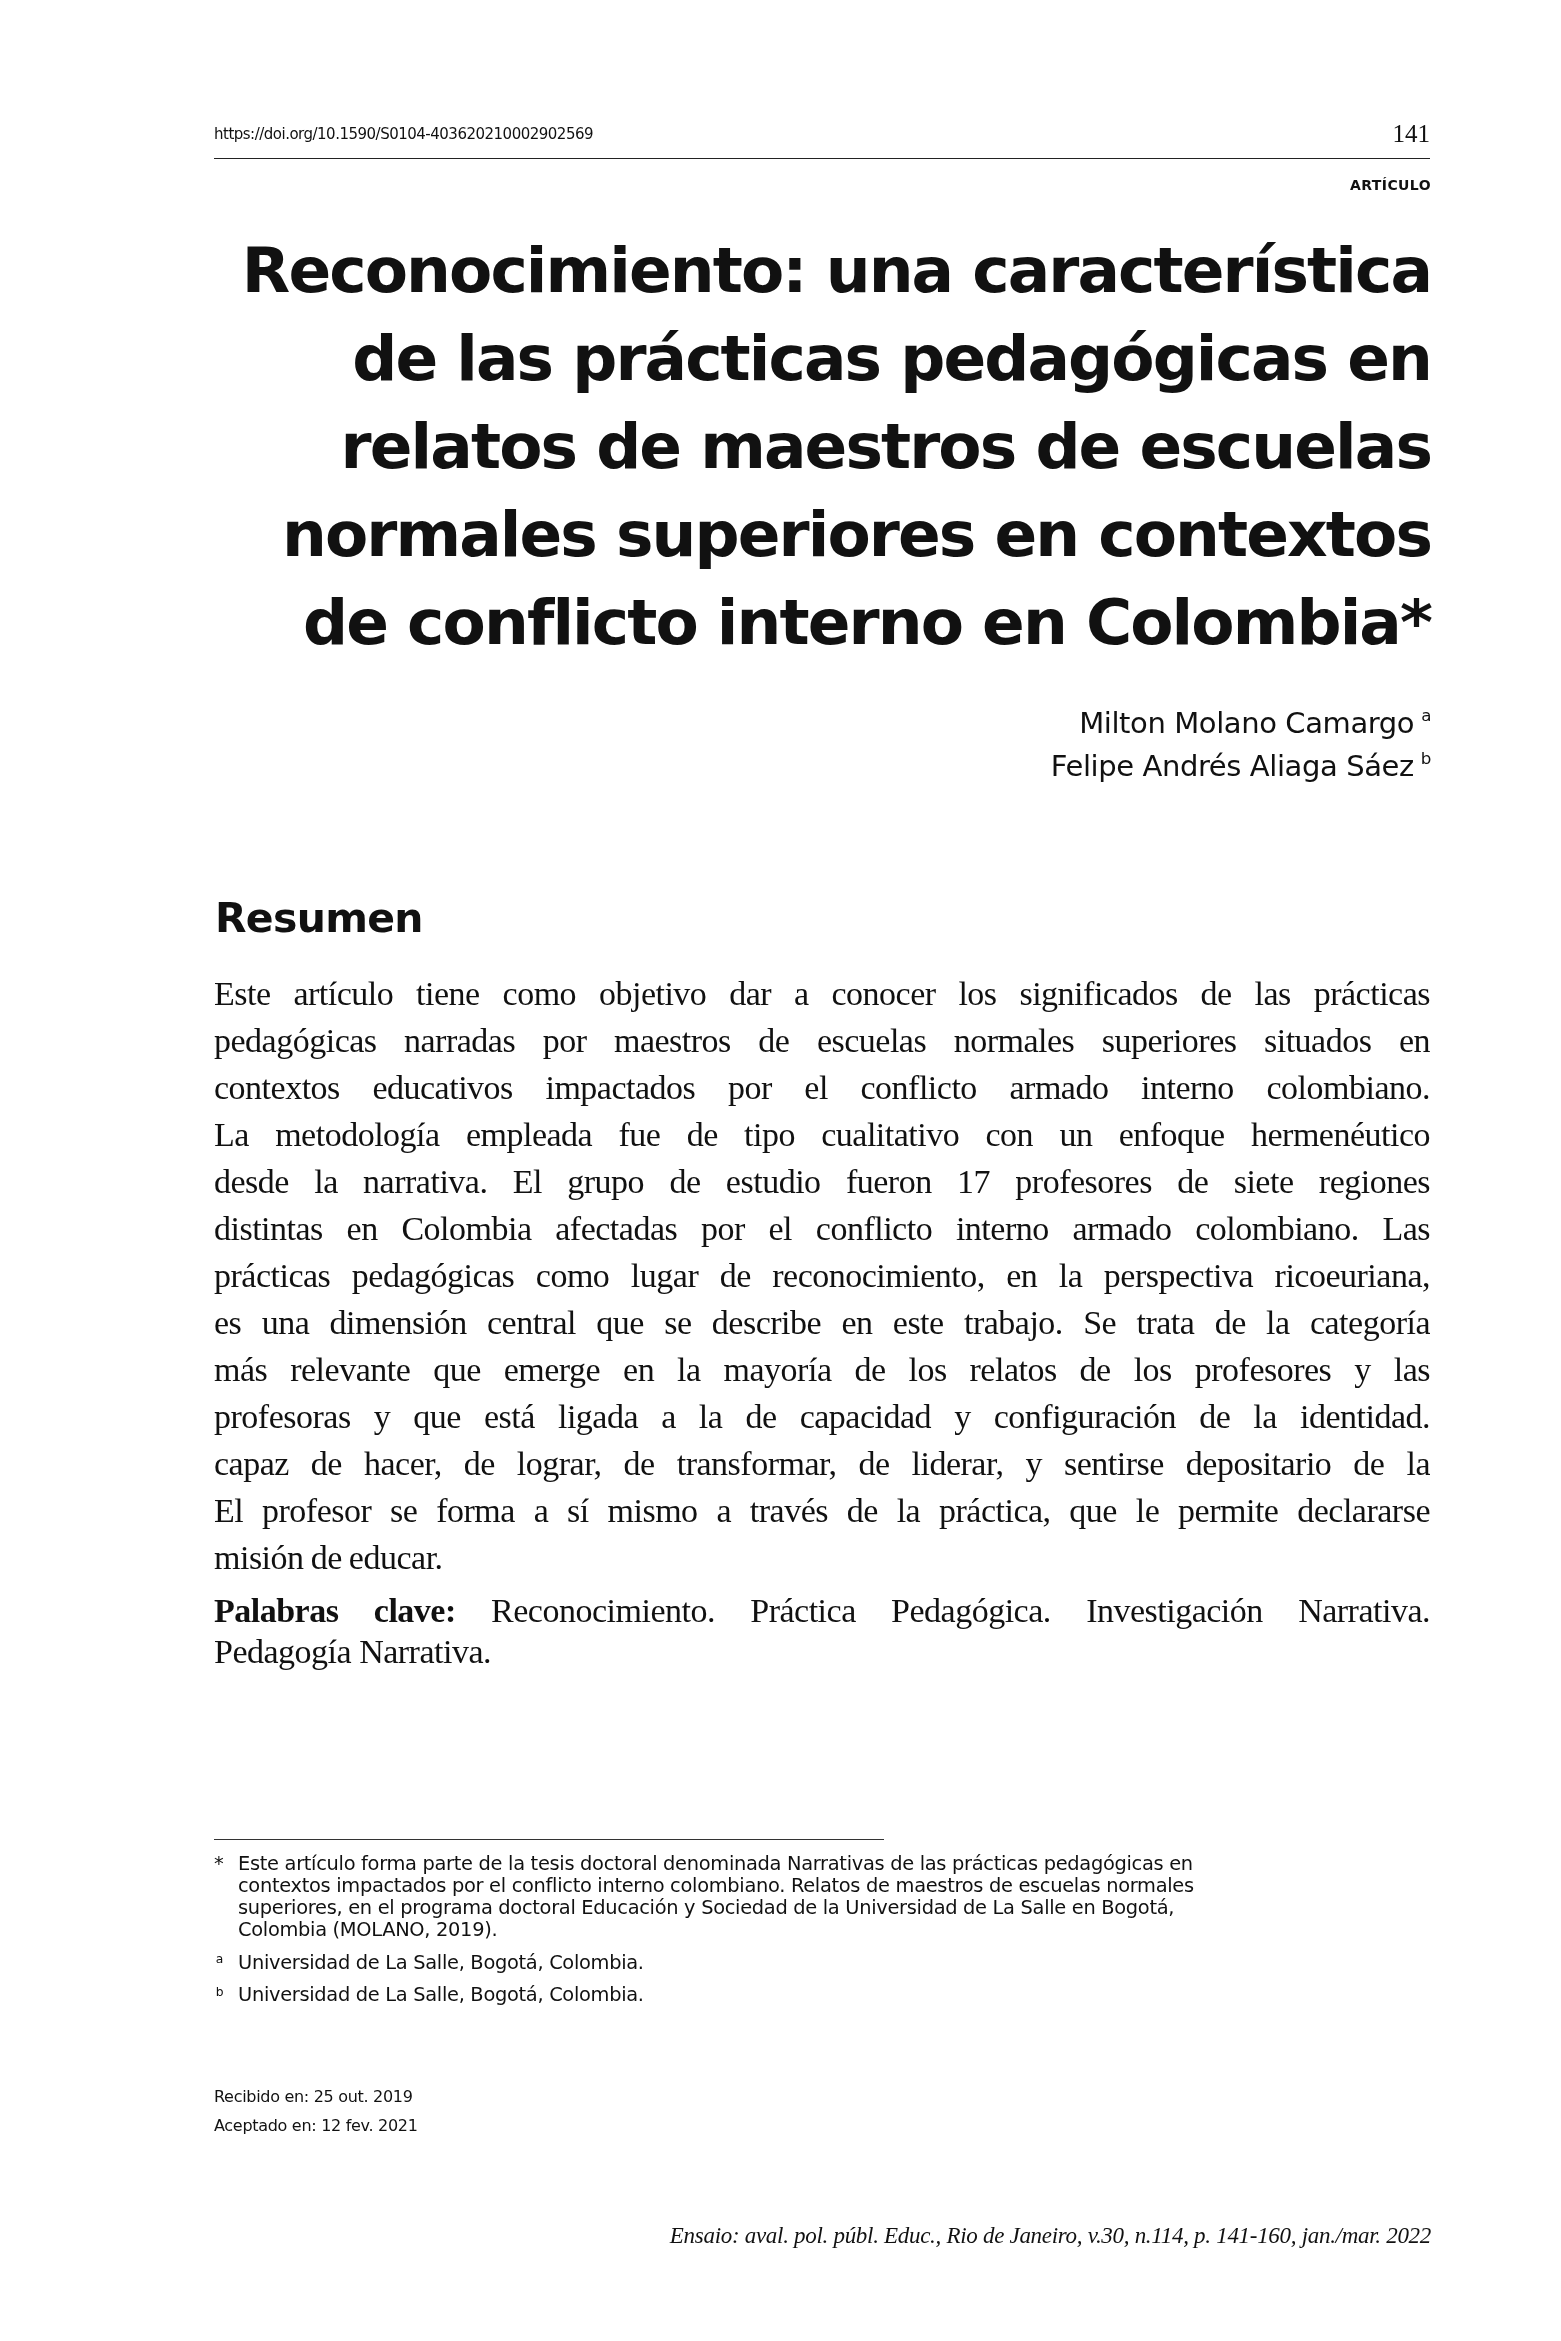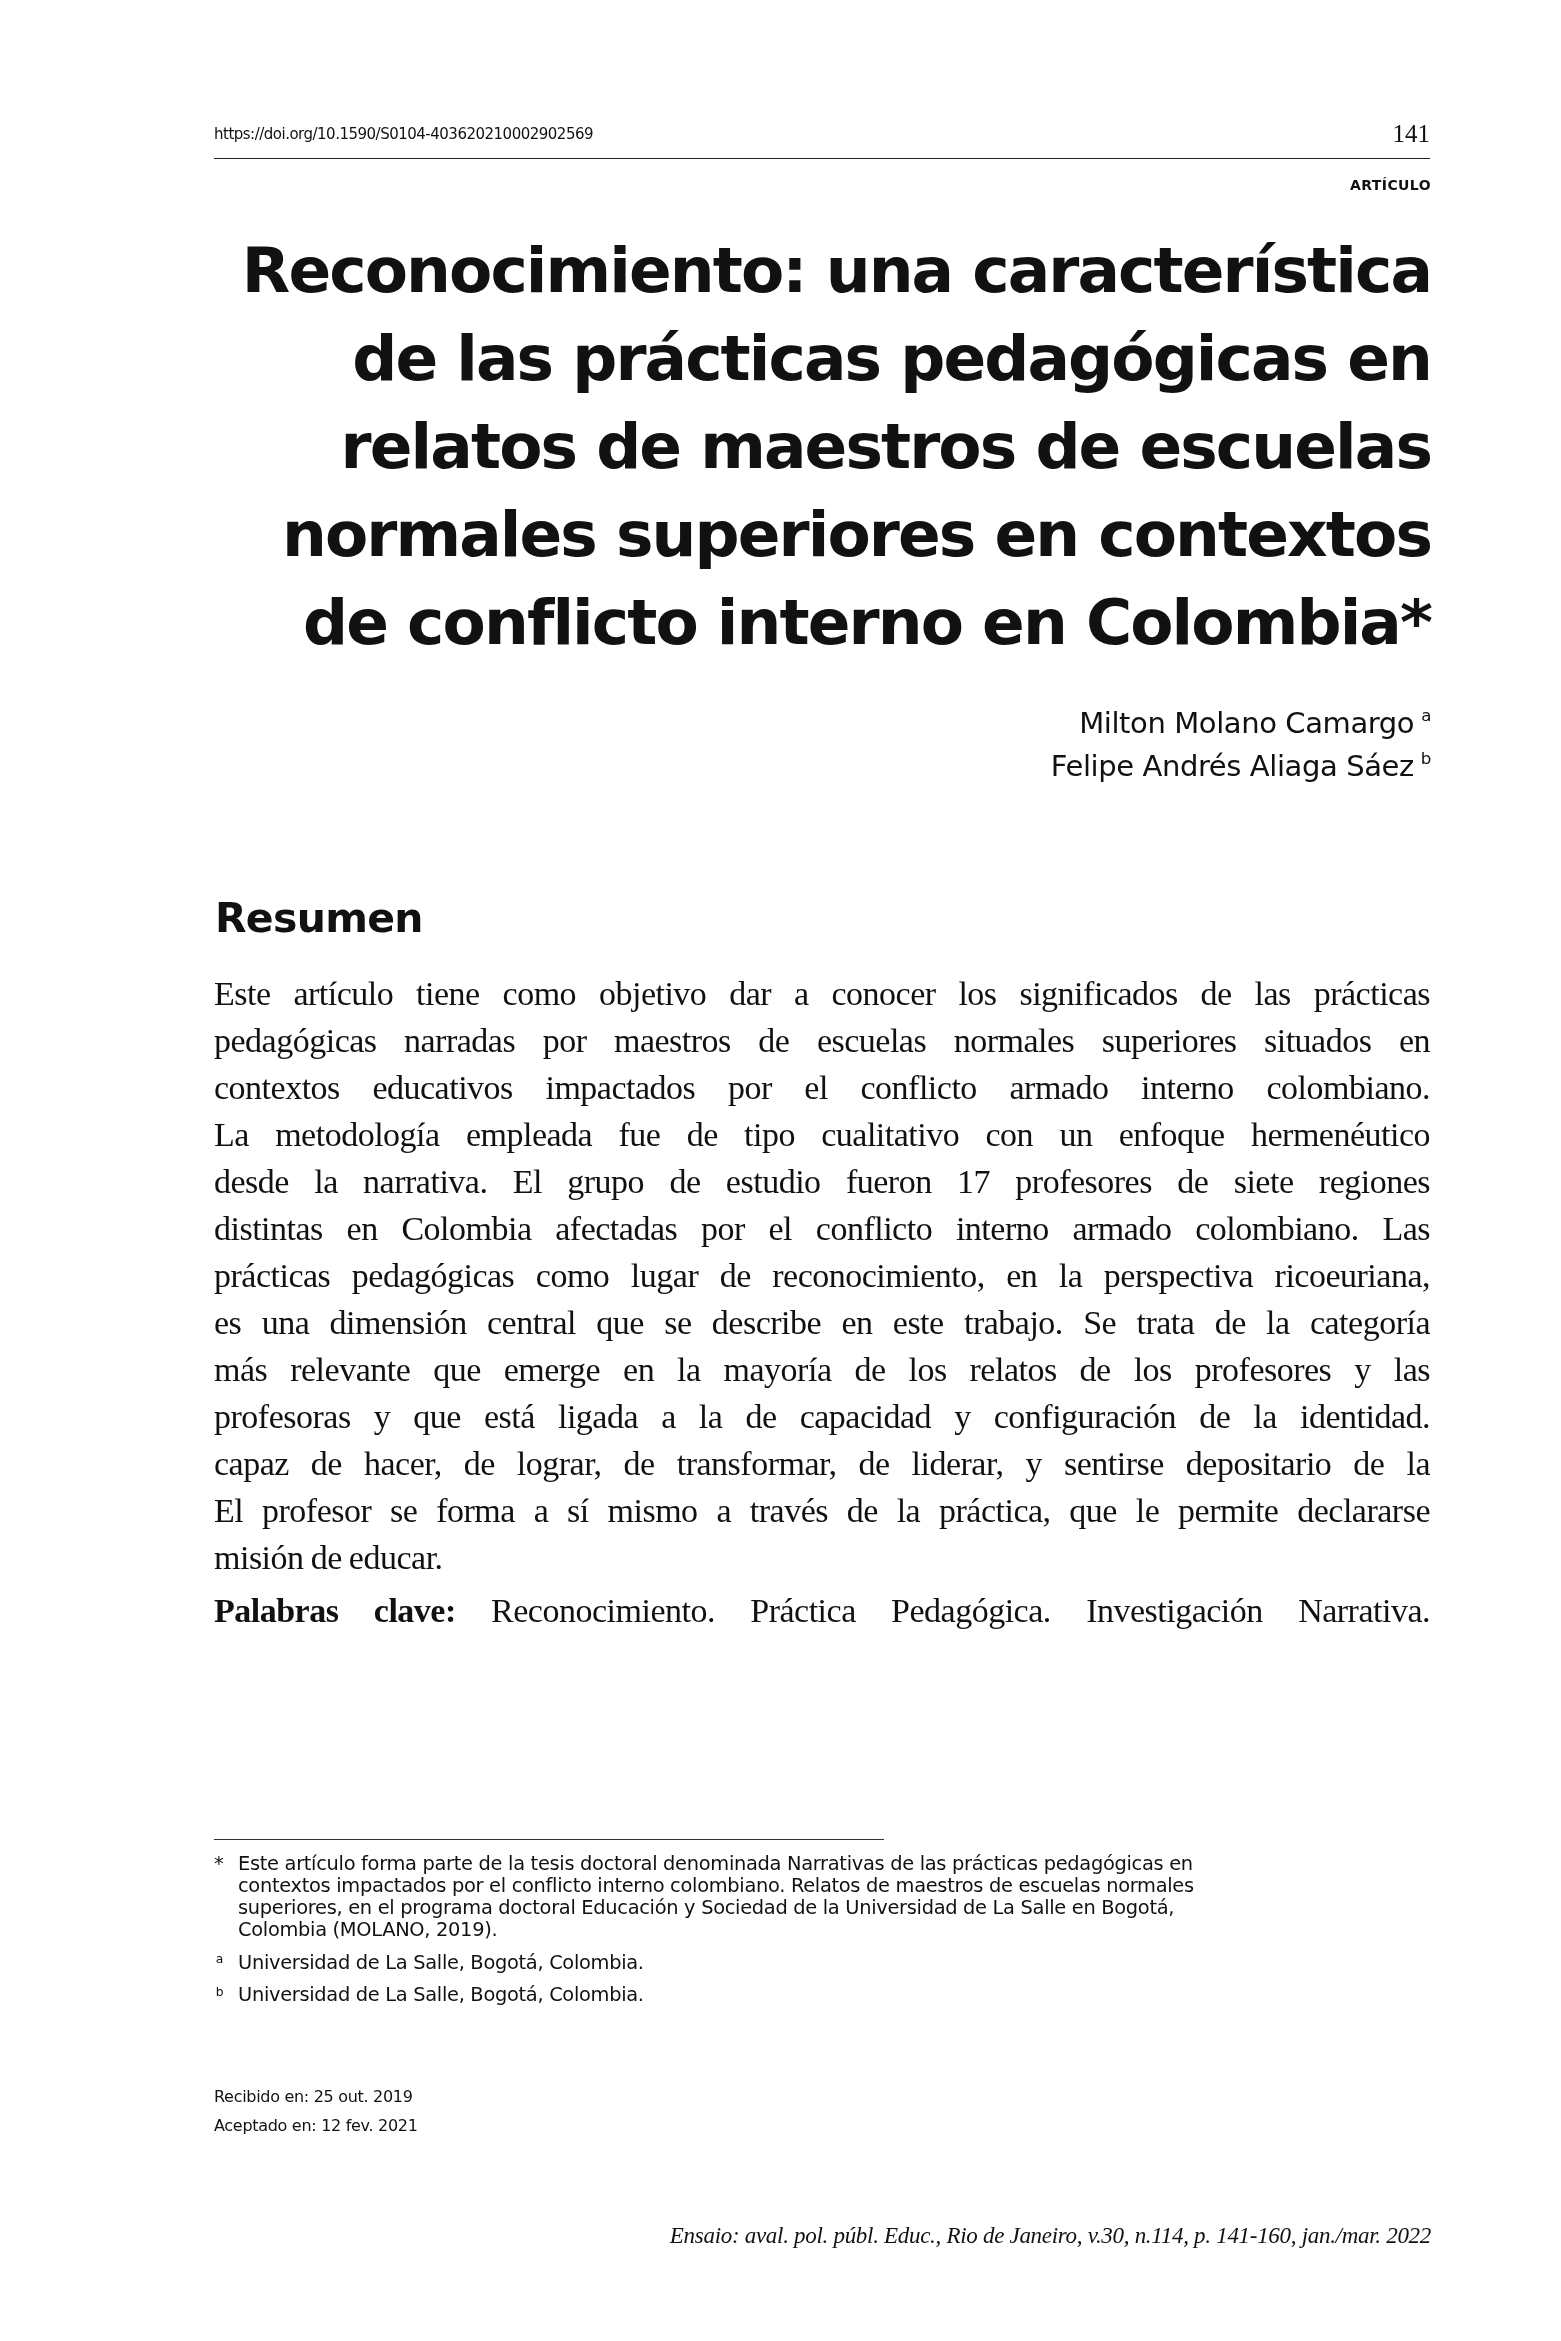--- a/index.html
+++ b/index.html
@@ -82,20 +82,21 @@
   <span class="ln">es una dimensión central que se describe en este trabajo. Se trata de la categoría</span>
   <span class="ln">más relevante que emerge en la mayoría de los relatos de los profesores y las</span>
   <span class="ln">profesoras y que está ligada a la de capacidad y configuración de la identidad.</span>
   <span class="ln">capaz de hacer, de lograr, de transformar, de liderar, y sentirse depositario de la</span>
   <span class="ln">El profesor se forma a sí mismo a través de la práctica, que le permite declararse</span>
   <span class="ln last">misión de educar.</span>
 </div>
 
 <div class="keywords serif">
   <span class="ln"><b>Palabras clave:</b><span> Reconocimiento. Práctica Pedagógica. Investigación Narrativa.</span></span>
+  <span class="ln last">Pedagogía Narrativa.</span>
 </div>
 
 <div class="fn-rule"></div>
 <div class="footnotes sans">
   <div class="fn">
     <span class="mark">*</span>
     <span class="ln">Este artículo forma parte de la tesis doctoral denominada Narrativas de las prácticas pedagógicas en</span>
     <span class="ln">contextos impactados por el conflicto interno colombiano. Relatos de maestros de escuelas normales</span>
     <span class="ln">superiores, en el programa doctoral Educación y Sociedad de la Universidad de La Salle en Bogotá,</span>
     <span class="ln">Colombia (MOLANO, 2019).</span>

